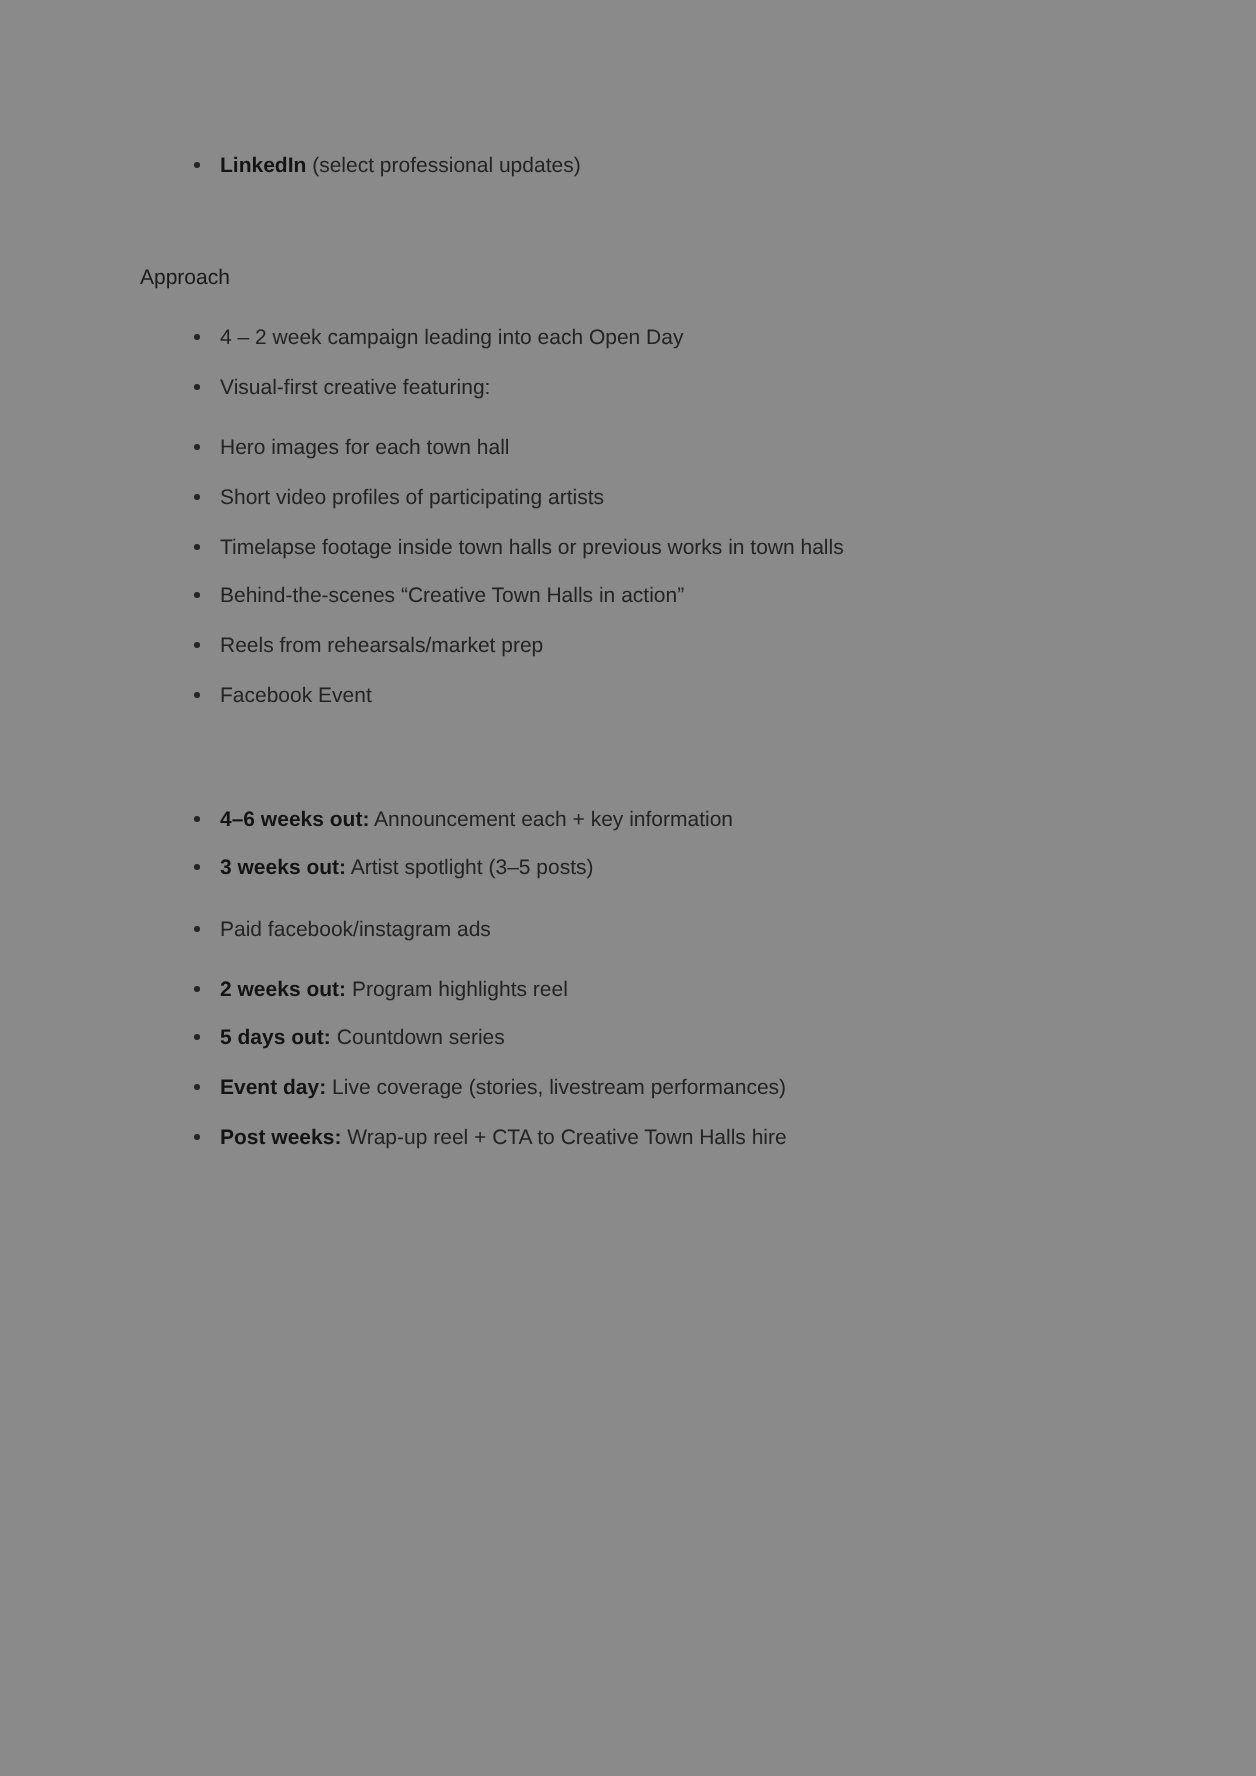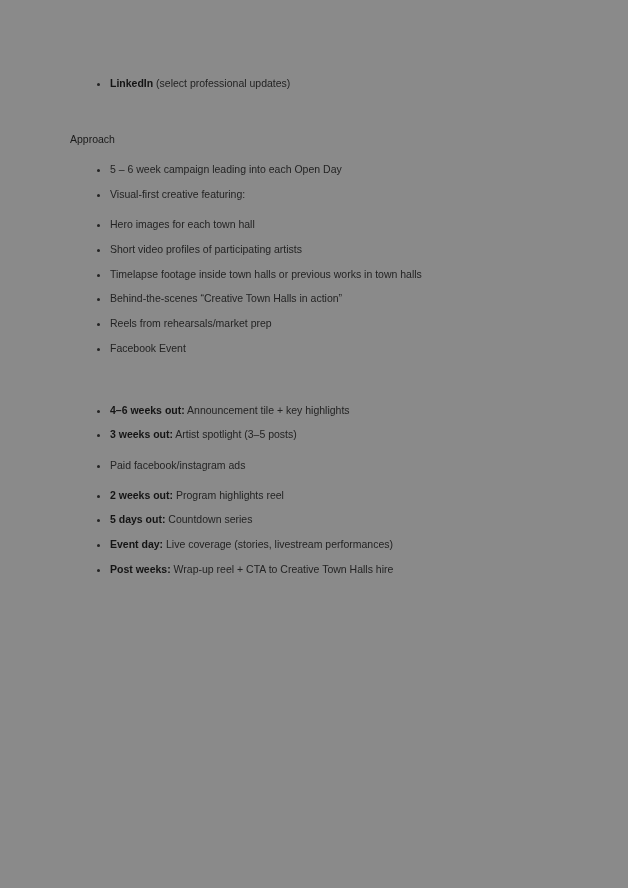--- a/index.html
+++ b/index.html
@@ -63,34 +63,34 @@
 <body>
 
 <div class="page">
   <div class="content" id="doc-content">
       <ul class="l1">
         <li class="item"><span class="lead">LinkedIn</span><span class="rest"> (select professional updates)</span></li>
       </ul>
       <div class="spacer-lg"></div>
       <div class="heading block">Approach</div>
       <ul class="l1">
-        <li class="item"><span class="rest">5 – 6 week campaign leading into each Open Day</span></li>
+        <li class="item"><span class="rest">4 – 2 week campaign leading into each Open Day</span></li>
         <li class="item"><span class="rest">Visual-first creative featuring:</span></li>
       </ul>
       <ul class="l2">
         <li class="item"><span class="rest">Hero images for each town hall</span></li>
         <li class="item"><span class="rest">Short video profiles of participating artists</span></li>
         <li class="item"><span class="rest">Timelapse footage inside town halls or previous works in town halls</span></li>
         <li class="item"><span class="rest">Behind-the-scenes “Creative Town Halls in action”</span></li>
         <li class="item"><span class="rest">Reels from rehearsals/market prep</span></li>
         <li class="item"><span class="rest">Facebook Event</span></li>
       </ul>
       <div class="spacer-md"></div>
       <ul class="l1">
-        <li class="item"><span class="lead">4–6 weeks out:</span><span class="rest"> Announcement tile + key highlights</span></li>
+        <li class="item"><span class="lead">4–6 weeks out:</span><span class="rest"> Announcement each + key information</span></li>
         <li class="item"><span class="lead">3 weeks out:</span><span class="rest"> Artist spotlight (3–5 posts)</span></li>
       </ul>
       <ul class="l3">
         <li class="item"><span class="rest">Paid facebook/instagram ads</span></li>
       </ul>
       <ul class="l1">
         <li class="item"><span class="lead">2 weeks out:</span><span class="rest"> Program highlights reel</span></li>
         <li class="item"><span class="lead">5 days out:</span><span class="rest"> Countdown series</span></li>
         <li class="item"><span class="lead">Event day:</span><span class="rest"> Live coverage (stories, livestream performances)</span></li>
         <li class="item"><span class="lead">Post weeks:</span><span class="rest"> Wrap-up reel + CTA to Creative Town Halls hire</span></li>

